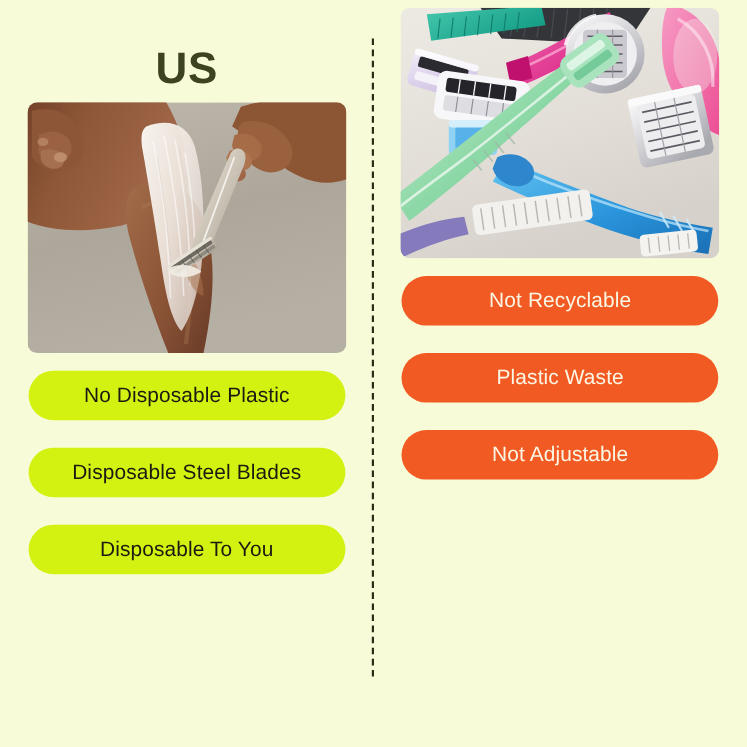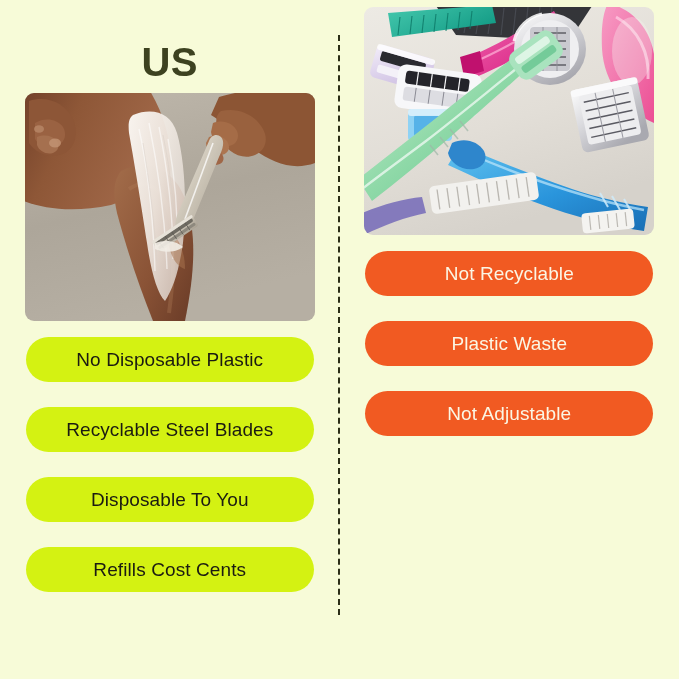--- a/index.html
+++ b/index.html
@@ -189,23 +189,22 @@
         </g>
 
         <path d="M130 150 C140 146 152 148 158 154 C150 160 138 160 130 156 Z" fill="#F2EDE6" opacity="0.9"></path>
 
         <rect x="0" y="0" width="290" height="228" fill="none"></rect>
       </svg>
     </div>
 
     <div class="pill-stack">
       <div class="pill pill-us">No Disposable Plastic</div>
-      <div class="pill pill-us">Recyclable Steel Blades</div>
+      <div class="pill pill-us">Disposable Steel Blades</div>
       <div class="pill pill-us">Disposable To You</div>
-      <div class="pill pill-us">Refills Cost Cents</div>
     </div>
   </div>
 
   <div class="column">
 
 
     <div class="photo">
       <svg viewBox="0 0 290 228" preserveAspectRatio="xMidYMid slice">
         <defs>
           <linearGradient id="themBg" x1="0" y1="0" x2="0.4" y2="1">

